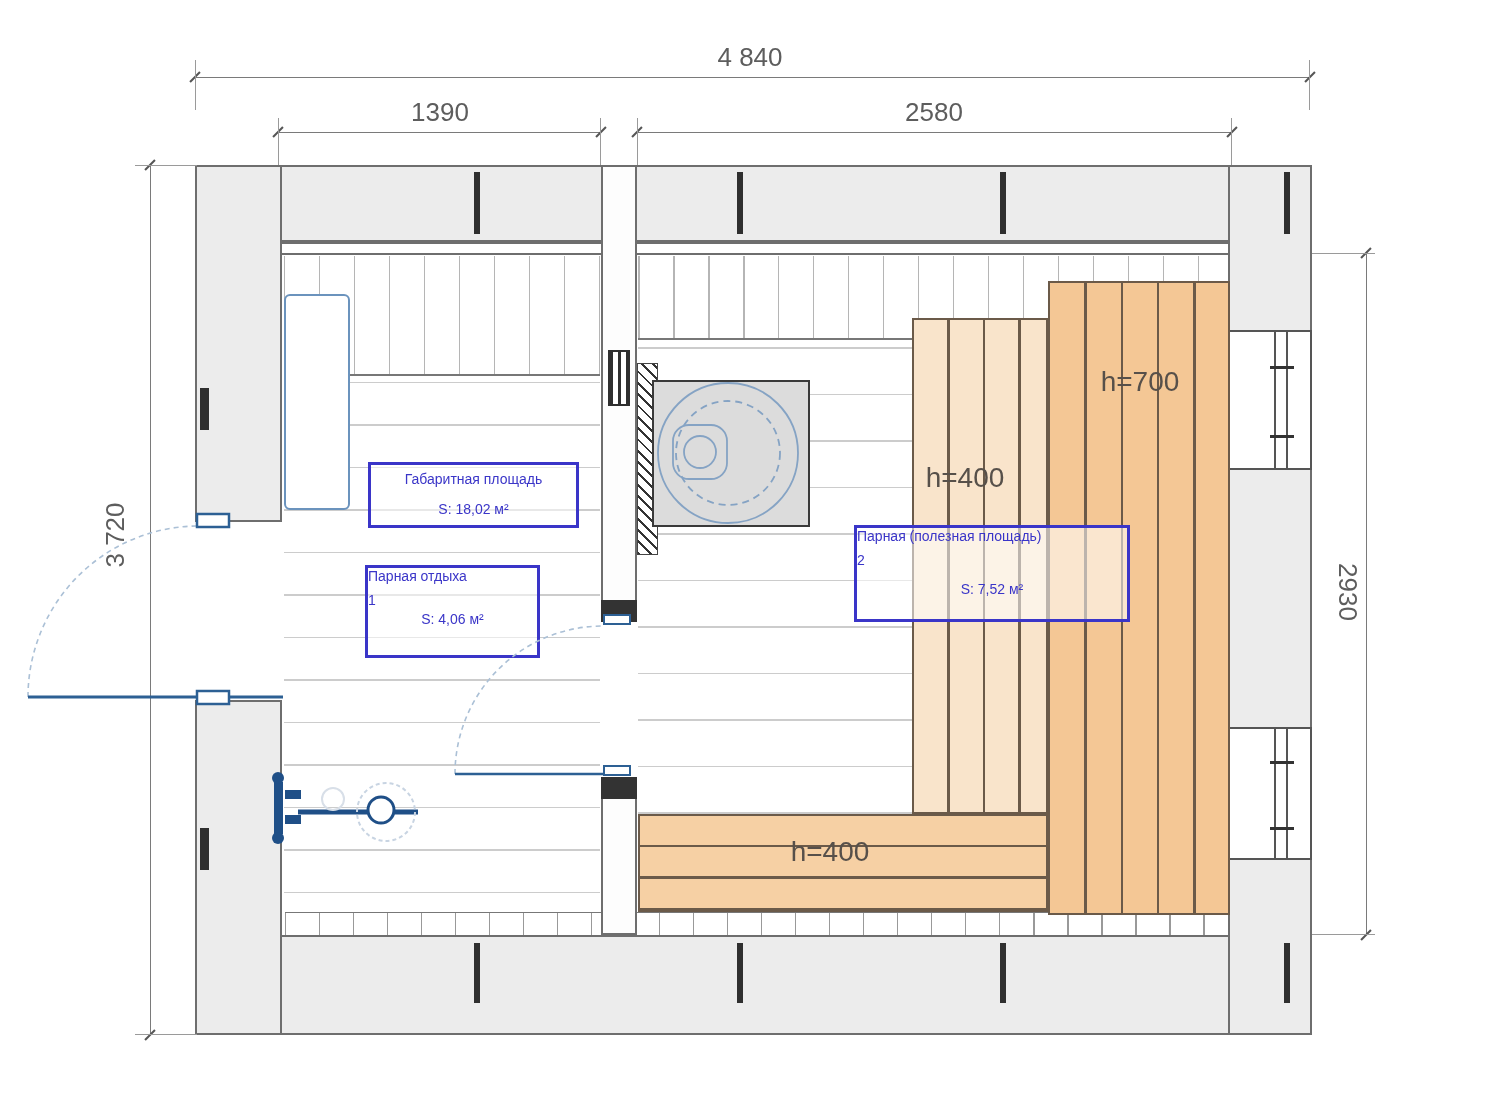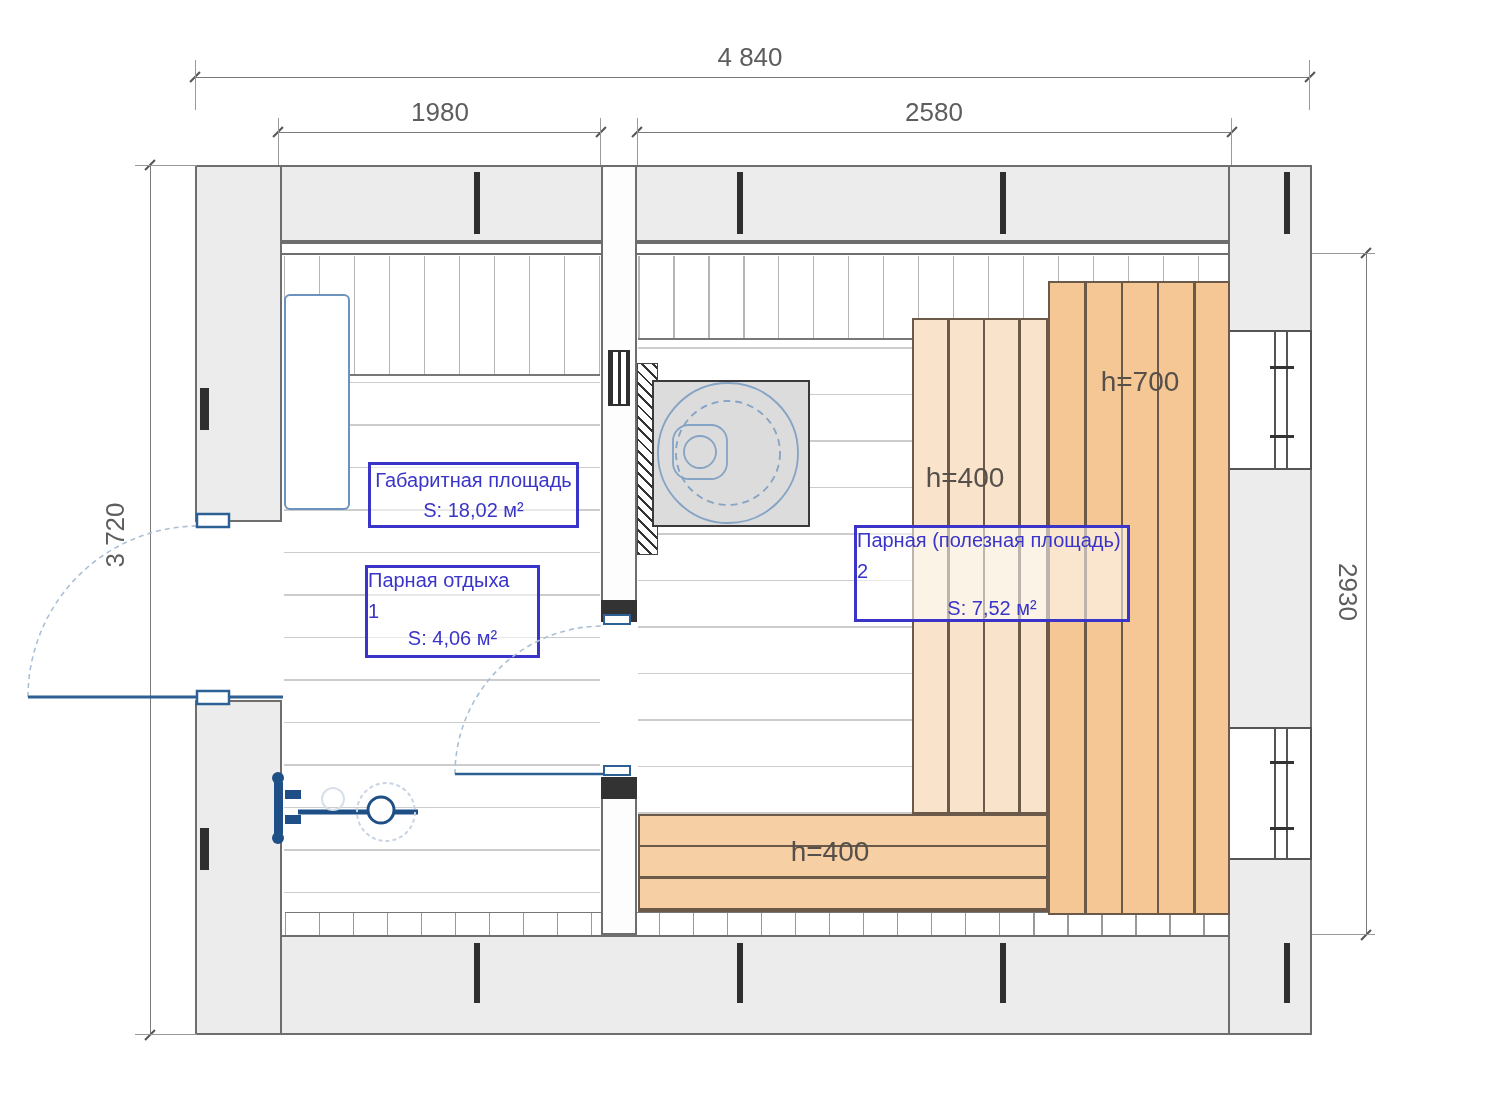--- a/index.html
+++ b/index.html
@@ -36,21 +36,21 @@
   
   .stove{background:#dcdcdc;border:2px solid #3a3a3a;box-sizing:border-box;}
   .shield{background:#fff;border:1.5px solid #444;box-sizing:border-box;
     background-image:repeating-linear-gradient(45deg,#333 0 2px,transparent 2px 8px);}
   .chimney{background:#fff;border:2px solid #2f2f2f;box-sizing:border-box;
     background-image:repeating-linear-gradient(to right,#2f2f2f 0 3px,transparent 3px 8px);}
 
   
   .cabinet{background:#fff;border:2.5px solid #6b93bd;border-radius:6px;box-sizing:border-box;}
   .ann{border:3px solid #3a35c8;background:rgba(255,255,255,0.55);color:#3a35c8;
-       box-sizing:border-box;font-size:20px;line-height:1.25;}
+       box-sizing:border-box;font-size:14px;line-height:1.25;}
   .ann .c{text-align:center;}
 
   
   .dim-h{height:0;border-top:1.5px solid #7a7a7a;}
   .dim-v{width:0;border-left:1.5px solid #7a7a7a;}
   .dim-h::before,.dim-h::after,.dim-v::before,.dim-v::after{
     content:"";position:absolute;width:14px;height:2px;background:#555;transform:rotate(-45deg);}
   .dim-h::before{left:-7px;top:-2px;} .dim-h::after{right:-7px;top:-2px;}
   .dim-v::before{left:-8px;top:-1px;} .dim-v::after{left:-8px;bottom:-1px;}
   .ext{background:#9a9a9a;}
@@ -122,21 +122,21 @@
     <div style="margin-top:6px;">2</div>
     <div class="c" style="margin-top:12px;">S: 7,52 м²</div>
   </div>
 
   <div class="abs dim-h z6" style="left:195px;top:77px;width:1115px;"></div>
   <div class="abs dim-text z6" style="left:660px;top:42px;width:180px;">4 840</div>
   <div class="abs ext z6" style="left:195px;top:60px;width:1px;height:50px;"></div>
   <div class="abs ext z6" style="left:1309px;top:60px;width:1px;height:50px;"></div>
 
   <div class="abs dim-h z6" style="left:278px;top:132px;width:323px;"></div>
-  <div class="abs dim-text z6" style="left:370px;top:97px;width:140px;">1980</div>
+  <div class="abs dim-text z6" style="left:370px;top:97px;width:140px;">1390</div>
   <div class="abs dim-h z6" style="left:637px;top:132px;width:595px;"></div>
   <div class="abs dim-text z6" style="left:864px;top:97px;width:140px;">2580</div>
   <div class="abs ext z6" style="left:278px;top:118px;width:1px;height:47px;"></div>
   <div class="abs ext z6" style="left:600px;top:118px;width:1px;height:47px;"></div>
   <div class="abs ext z6" style="left:637px;top:118px;width:1px;height:47px;"></div>
   <div class="abs ext z6" style="left:1231px;top:118px;width:1px;height:47px;"></div>
 
   <div class="abs dim-v z6" style="left:150px;top:165px;height:870px;"></div>
   <div class="abs dim-text rot-ccw z6" style="left:35px;top:520px;width:160px;">3 720</div>
   <div class="abs ext z6" style="left:135px;top:165px;width:62px;height:1px;"></div>

